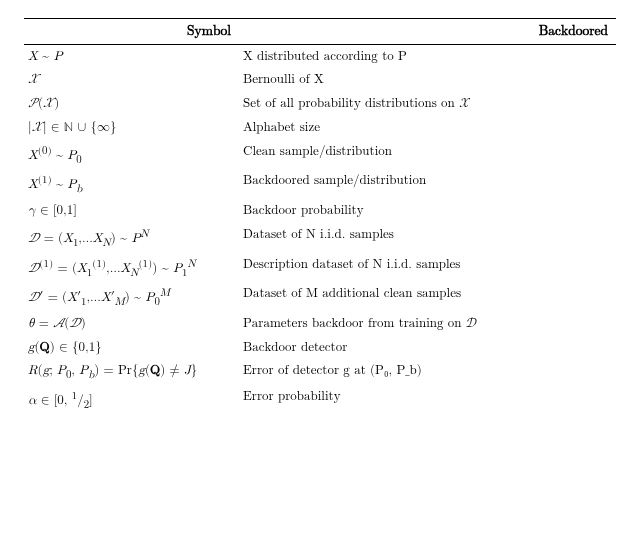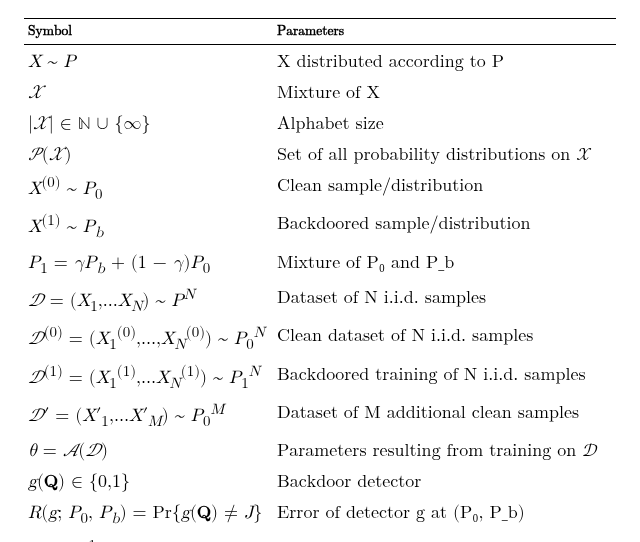--- a/index.html
+++ b/index.html
@@ -16,97 +16,93 @@
       width: 100%;
     }
     table {
       width: 100%;
       border-collapse: collapse;
     }
     thead tr th {
       border-top: 1.5px solid #000;
       border-bottom: 1px solid #000;
       padding: 4px 8px 4px 4px;
-      text-align: left;
+      text-align: right;
       font-weight: bold;
       font-size: 13.5px;
     }
     tbody tr td {
       padding: 2.5px 8px 2.5px 4px;
       vertical-align: top;
-      font-size: 18px;
+      font-size: 13px;
       line-height: 1.45;
     }
     .col-symbol {
       width: 215px;
       white-space: nowrap;
     }
     .col-description {
       width: auto;
     }
   </style>
 </head>
 <body>
 
 <div class="table-container">
   <table>
     <thead>
       <tr>
         <th class="col-symbol">Symbol</th>
-        <th class="col-description">Parameters</th>
+        <th class="col-description">Backdoored</th>
       </tr>
     </thead>
     <tbody id="table-body">
     <tr>
     <td class="col-symbol"><i>X</i> ~ <i>P</i></td>
     <td class="col-description">X distributed according to P</td>
   </tr>
         <tr>
     <td class="col-symbol"><i>𝒳</i></td>
-    <td class="col-description">Mixture of X</td>
+    <td class="col-description">Bernoulli of X</td>
+  </tr>
+        <tr>
+    <td class="col-symbol"><i>𝒫</i>(<i>𝒳</i>)</td>
+    <td class="col-description">Set of all probability distributions on 𝒳</td>
   </tr>
         <tr>
     <td class="col-symbol">|<i>𝒳</i>| ∈ ℕ ∪ {∞}</td>
     <td class="col-description">Alphabet size</td>
-  </tr>
-        <tr>
-    <td class="col-symbol"><i>𝒫</i>(<i>𝒳</i>)</td>
-    <td class="col-description">Set of all probability distributions on 𝒳</td>
   </tr>
         <tr>
     <td class="col-symbol"><i>X</i><sup>(0)</sup> ~ <i>P</i><sub>0</sub></td>
     <td class="col-description">Clean sample/distribution</td>
   </tr>
         <tr>
     <td class="col-symbol"><i>X</i><sup>(1)</sup> ~ <i>P</i><sub><i>b</i></sub></td>
     <td class="col-description">Backdoored sample/distribution</td>
   </tr>
         <tr>
-    <td class="col-symbol"><i>P</i><sub>1</sub> = <i>γP</i><sub><i>b</i></sub> + (1 − <i>γ</i>)<i>P</i><sub>0</sub></td>
-    <td class="col-description">Mixture of P₀ and P_b</td>
+    <td class="col-symbol"><i>γ</i> ∈ [0,1]</td>
+    <td class="col-description">Backdoor probability</td>
   </tr>
         <tr>
     <td class="col-symbol"><i>𝒟</i> = (<i>X</i><sub>1</sub>,…<i>X</i><sub><i>N</i></sub>) ~ <i>P</i><sup><i>N</i></sup></td>
     <td class="col-description">Dataset of N i.i.d. samples</td>
   </tr>
         <tr>
-    <td class="col-symbol"><i>𝒟</i><sup>(0)</sup> = (<i>X</i><sub>1</sub><sup>(0)</sup>,…,<i>X</i><sub><i>N</i></sub><sup>(0)</sup>) ~ <i>P</i><sub>0</sub><sup><i>N</i></sup></td>
-    <td class="col-description">Clean dataset of N i.i.d. samples</td>
-  </tr>
-        <tr>
     <td class="col-symbol"><i>𝒟</i><sup>(1)</sup> = (<i>X</i><sub>1</sub><sup>(1)</sup>,…<i>X</i><sub><i>N</i></sub><sup>(1)</sup>) ~ <i>P</i><sub>1</sub><sup><i>N</i></sup></td>
-    <td class="col-description">Backdoored training of N i.i.d. samples</td>
+    <td class="col-description">Description dataset of N i.i.d. samples</td>
   </tr>
         <tr>
     <td class="col-symbol"><i>𝒟</i>′ = (<i>X</i>′<sub>1</sub>,…<i>X</i>′<sub><i>M</i></sub>) ~ <i>P</i><sub>0</sub><sup><i>M</i></sup></td>
     <td class="col-description">Dataset of M additional clean samples</td>
   </tr>
         <tr>
     <td class="col-symbol"><i>θ</i> = <i>𝒜</i>(<i>𝒟</i>)</td>
-    <td class="col-description">Parameters resulting from training on 𝒟</td>
+    <td class="col-description">Parameters backdoor from training on 𝒟</td>
   </tr>
         <tr>
     <td class="col-symbol"><i>g</i>(<b>Q</b>) ∈ {0,1}</td>
     <td class="col-description">Backdoor detector</td>
   </tr>
         <tr>
     <td class="col-symbol"><i>R</i>(<i>g</i>; <i>P</i><sub>0</sub>, <i>P</i><sub><i>b</i></sub>) = Pr{<i>g</i>(<b>Q</b>) ≠ <i>J</i>}</td>
     <td class="col-description">Error of detector g at (P₀, P_b)</td>
   </tr>
         <tr>

